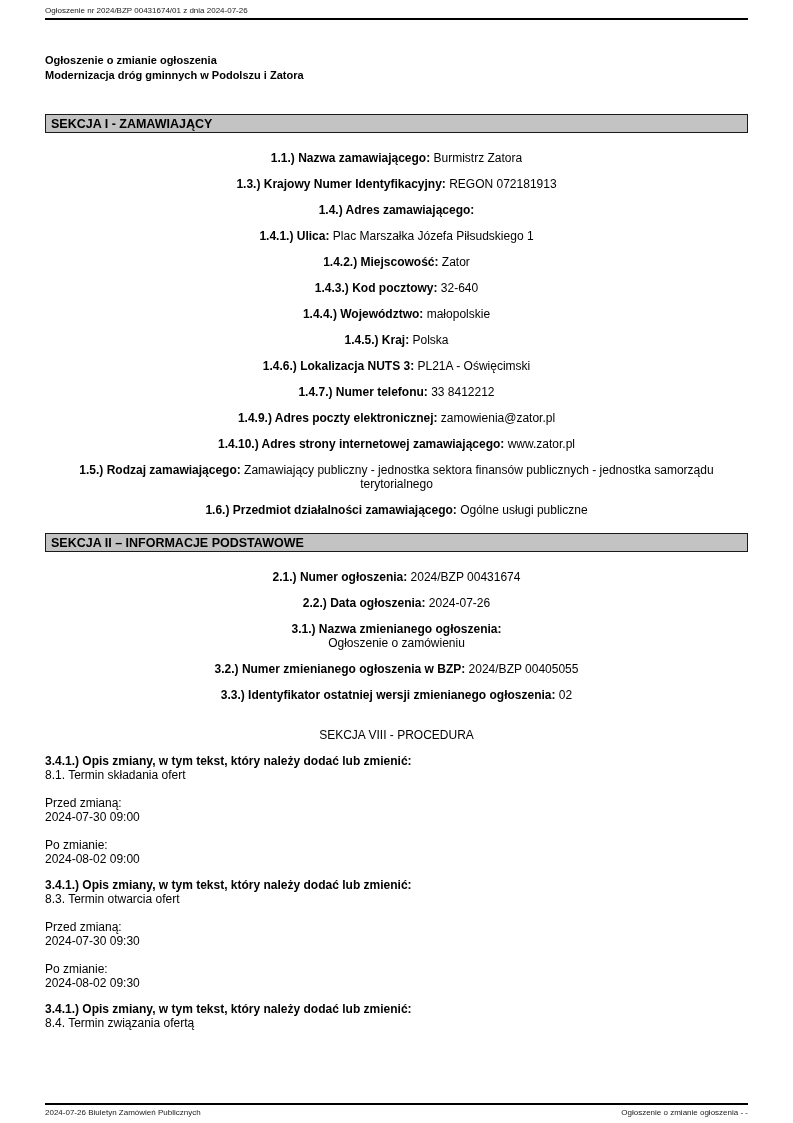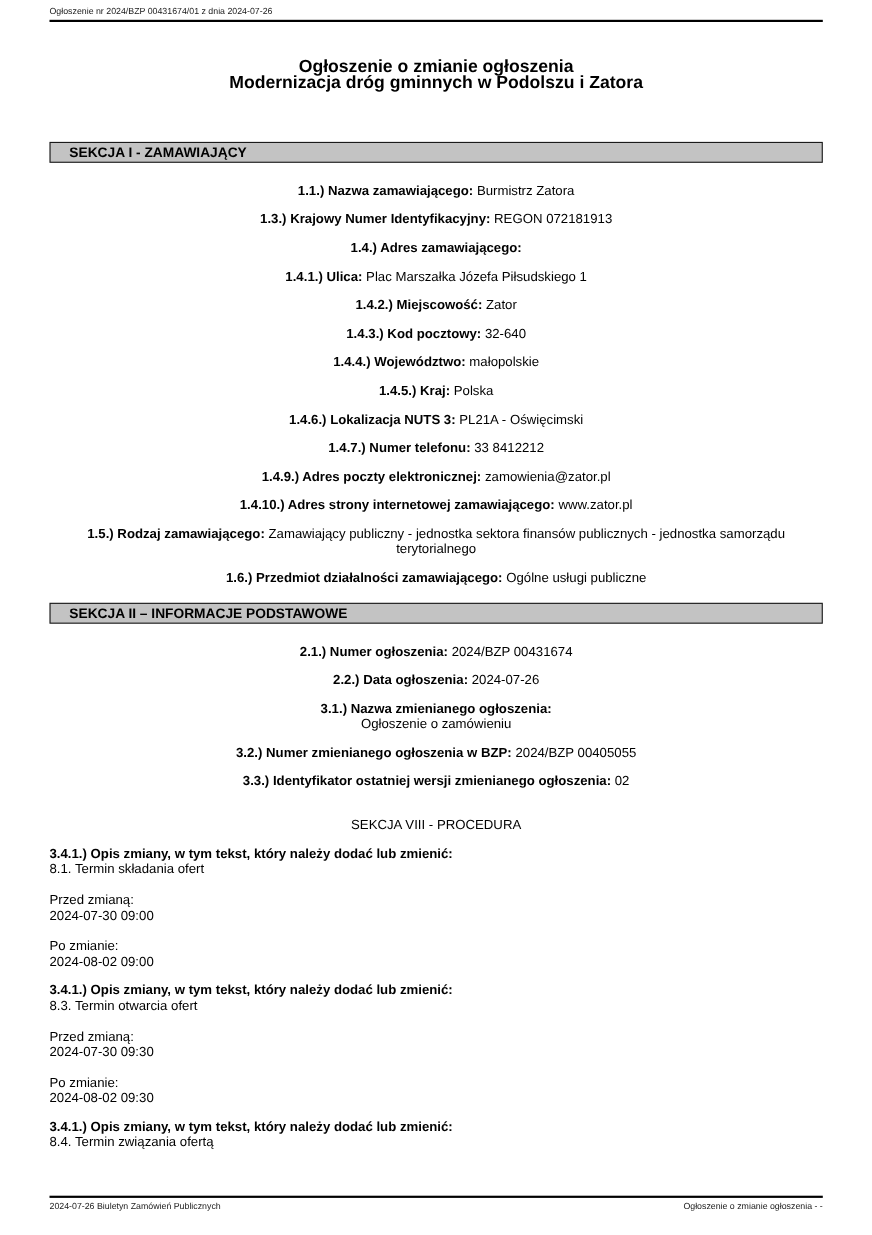--- a/index.html
+++ b/index.html
@@ -6,35 +6,35 @@
   html, body { margin: 0; padding: 0; background: #ffffff; }
   body {
     width: 793px; height: 1123px; position: relative;
     font-family: "Liberation Sans", sans-serif;
     color: #000000; overflow: hidden;
   }
   .page { position: absolute; inset: 0; padding: 0 45px; }
   .header-meta { padding-top: 6px; font-size: 8px; color: #1a1a1a; }
   .top-rule { border: none; border-top: 2px solid #000; margin: 3px 0 0; }
   .doc-title {
-    margin-top: 33px; margin-bottom: 46px;
-    text-align: center; font-weight: bold;
-    font-size: 16px; line-height: 15px;
+    margin-top: 33px; margin-bottom: 31px;
+    font-weight: bold;
+    font-size: 11px; line-height: 15px;
   }
   .section-bar {
     margin: 16px 0 18px; height: 19px;
     background: #c3c3c3; border: 1px solid #1a1a1a;
-    display: flex; align-items: center; padding-left: 17px;
+    display: flex; align-items: center; padding-left: 5px;
     font-weight: bold; font-size: 12.5px;
   }
   .field { margin: 12px 0; font-size: 12px; line-height: 14px; text-align: center; }
   .field strong { font-weight: bold; }
   .change-block { margin: 12px 0; font-size: 12px; line-height: 14px; }
   .change-pair { margin-top: 14px; }
-  .page-footer { position: absolute; left: 45px; right: 45px; bottom: 22px; font-size: 8px; color: #1a1a1a; }
+  .page-footer { position: absolute; left: 45px; right: 45px; bottom: 6px; font-size: 8px; color: #1a1a1a; }
   .footer-rule { border: none; border-top: 2px solid #000; margin: 0 0 3px; }
   .footer-row { display: flex; justify-content: space-between; }
 </style>
 </head>
 <body>
 
 <div class="page">
 
   <div class="header-meta">Ogłoszenie nr 2024/BZP 00431674/01 z dnia 2024-07-26</div>
   <hr class="top-rule">

